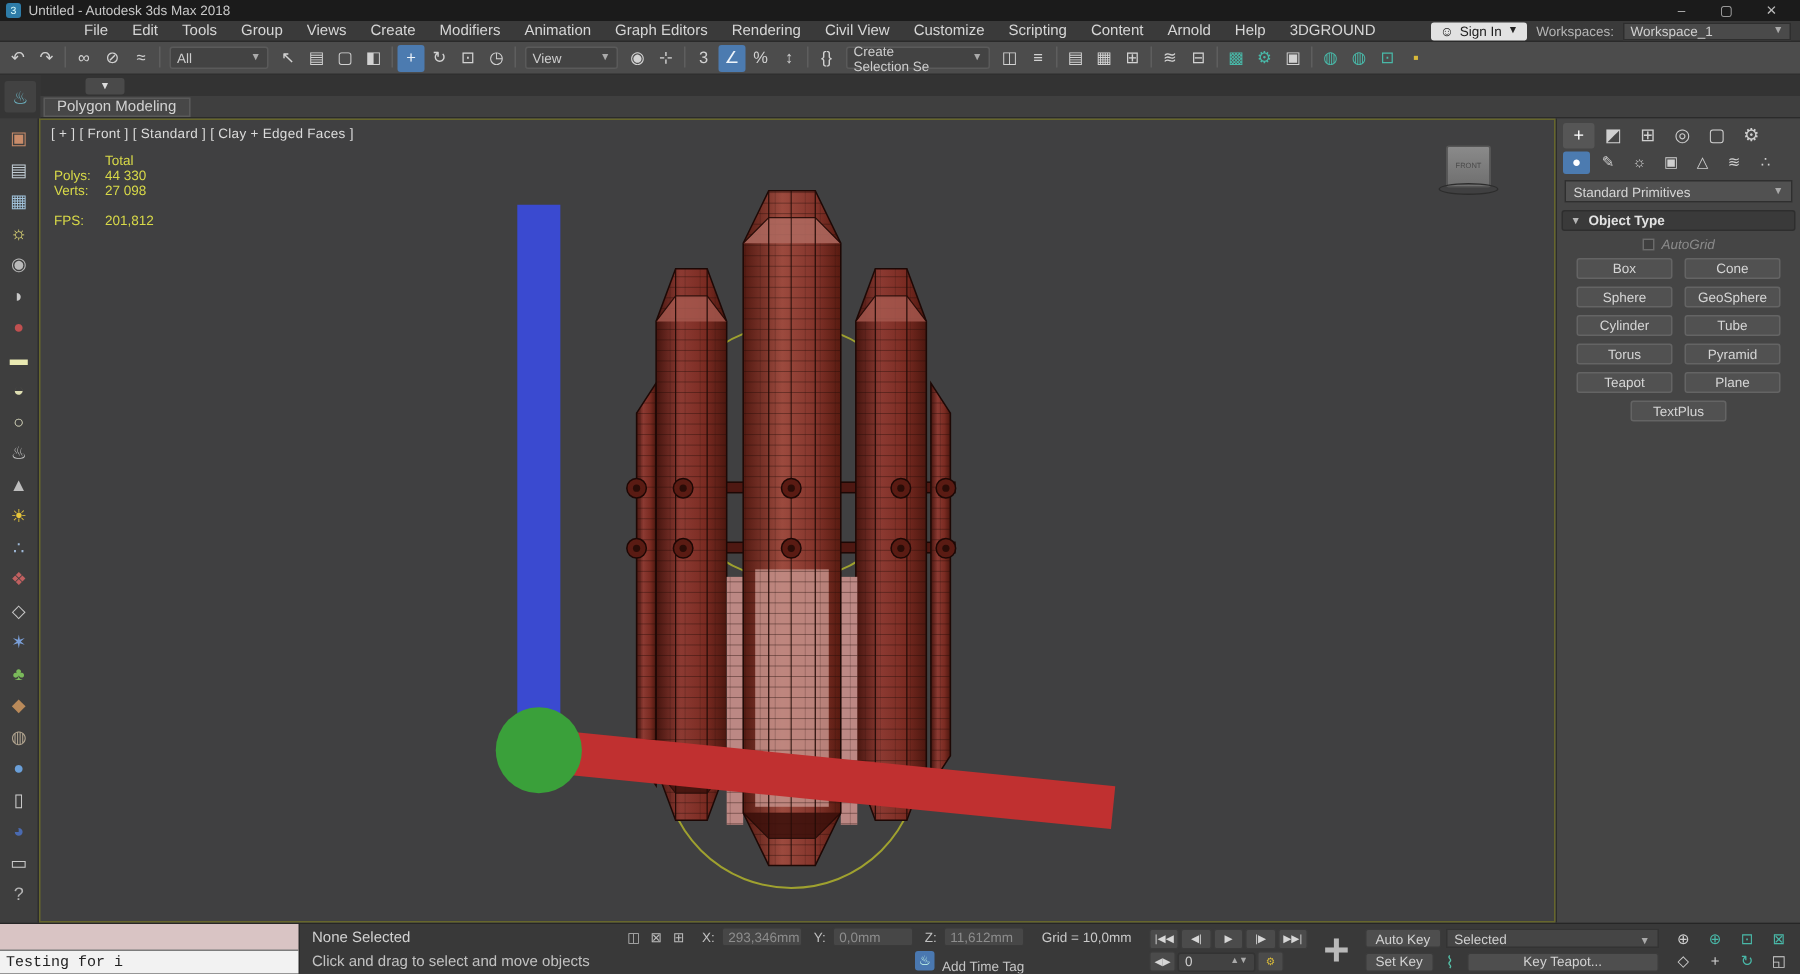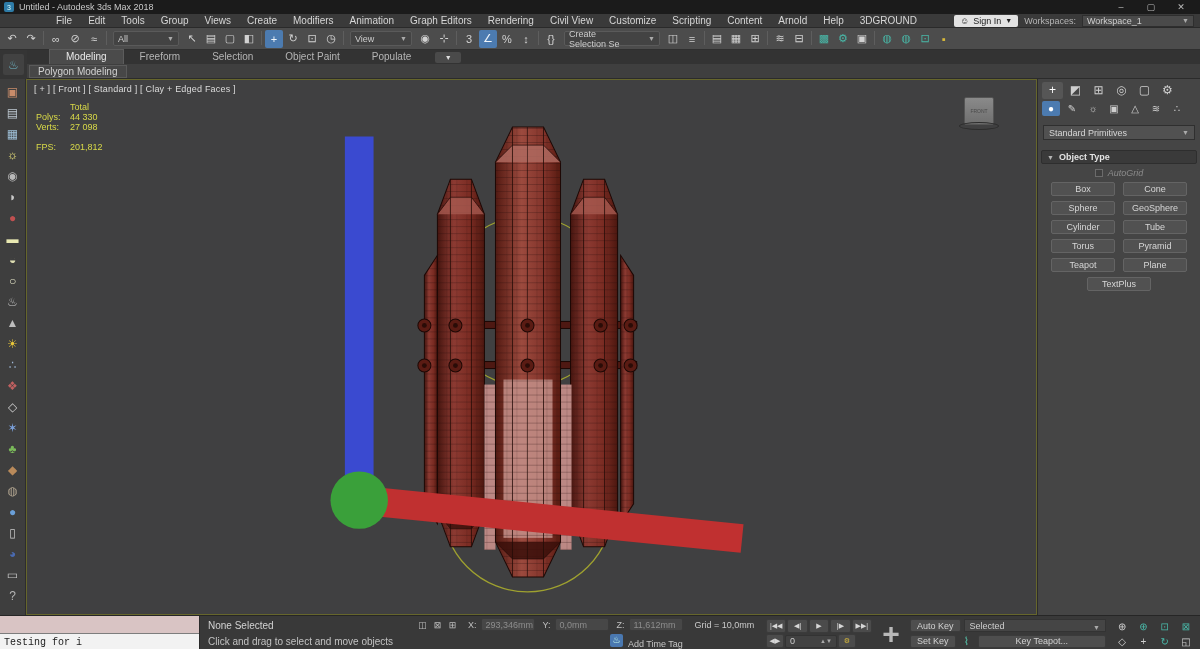--- a/index.html
+++ b/index.html
@@ -79,21 +79,21 @@
 
   #cmd-panel { width:163px; background:#454545; border-left:1px solid #2c2c2c; display:flex; flex-direction:column; }
   #cp-tabs { height:20px; display:flex; align-items:center; padding:2px 4px 0; gap:2px; }
   .cp-tab { width:21px; height:17px; display:flex; align-items:center; justify-content:center;
     color:#cfcfcf; font-size:12px; border-radius:2px; }
   .cp-tab.active { background:#565656; color:#fff; }
   #cp-cats { height:18px; display:flex; align-items:center; padding:0 4px; gap:3px; }
   .cp-cat { width:18px; height:15px; display:flex; align-items:center; justify-content:center;
     color:#cfcfcf; font-size:10px; border-radius:2px; }
   .cp-cat.active { background:#4c7bb0; color:#fff; }
-  #primitive-dd { margin:8px 5px; height:15px; background:#515151; border:1px solid #2f2f2f; color:#d6d6d6;
+  #primitive-dd { margin:3px 5px; height:15px; background:#515151; border:1px solid #2f2f2f; color:#d6d6d6;
     font-size:9px; display:flex; align-items:center; padding:0 5px; }
   #primitive-dd .caret { margin-left:auto; font-size:7px; color:#aaa; }
   .rollout { margin:2px 3px 0; }
   .rollout-hd { height:14px; background:#3a3a3a; border:1px solid #2e2e2e; border-radius:2px;
     display:flex; align-items:center; padding:0 5px; gap:5px; }
   .rollout-hd .arr { font-size:7px; color:#b5b5b5; }
   .rollout-hd .ttl { font-size:9px; font-weight:bold; color:#e3e3e3; }
   .rollout-bd { padding:4px 6px 6px; }
   #autogrid-row { display:flex; align-items:center; justify-content:center; gap:5px; margin-bottom:4px; }
   #autogrid-chk { width:8px; height:8px; border:1px solid #6b6b6b; background:#3f3f3f; }
@@ -267,28 +267,20 @@
       <span class="tb-ico gold">▪</span>
     </div>
 </div>
 
 <div id="ribbon">
   <div id="ribbon-icon-col">
     <div id="ribbon-teapot">♨</div>
   </div>
   <div id="ribbon-body">
     <div id="ribbon-tabs">
-      <div style="display:flex;align-items:flex-end;">
-
-      <span class="ribbon-tab active">Modeling</span>
-          <span class="ribbon-tab">Freeform</span>
-          <span class="ribbon-tab">Selection</span>
-          <span class="ribbon-tab">Object Paint</span>
-          <span class="ribbon-tab">Populate</span>
-        </div>
       <div id="ribbon-tab-caret">
         <span>▼</span>
       </div>
     </div>
     <div id="ribbon-panelrow">
       <div id="polygon-modeling">Polygon Modeling</div>
     </div>
   </div>
 </div>
 

